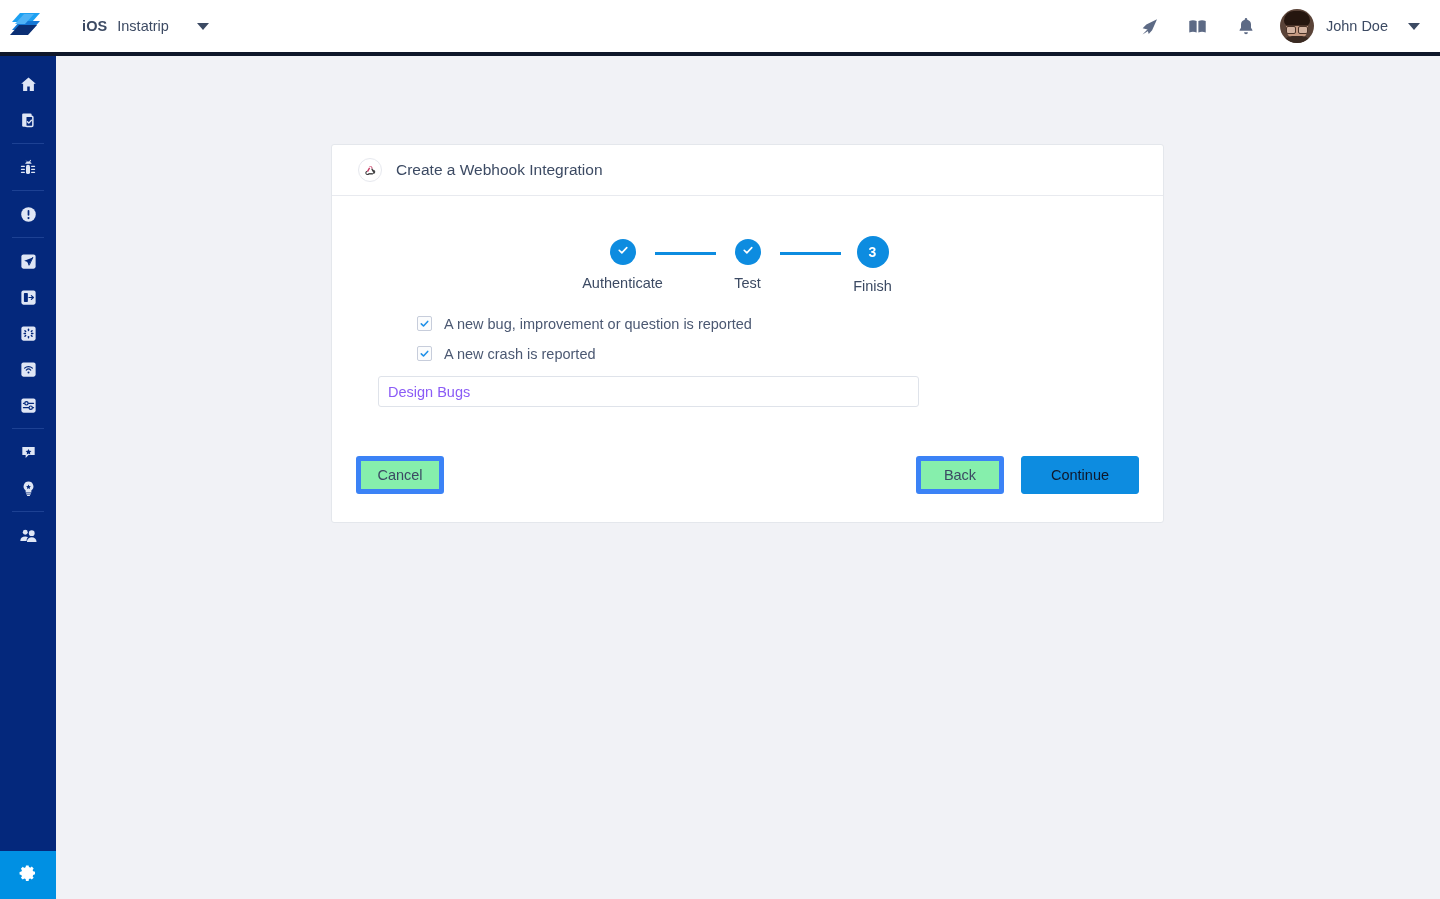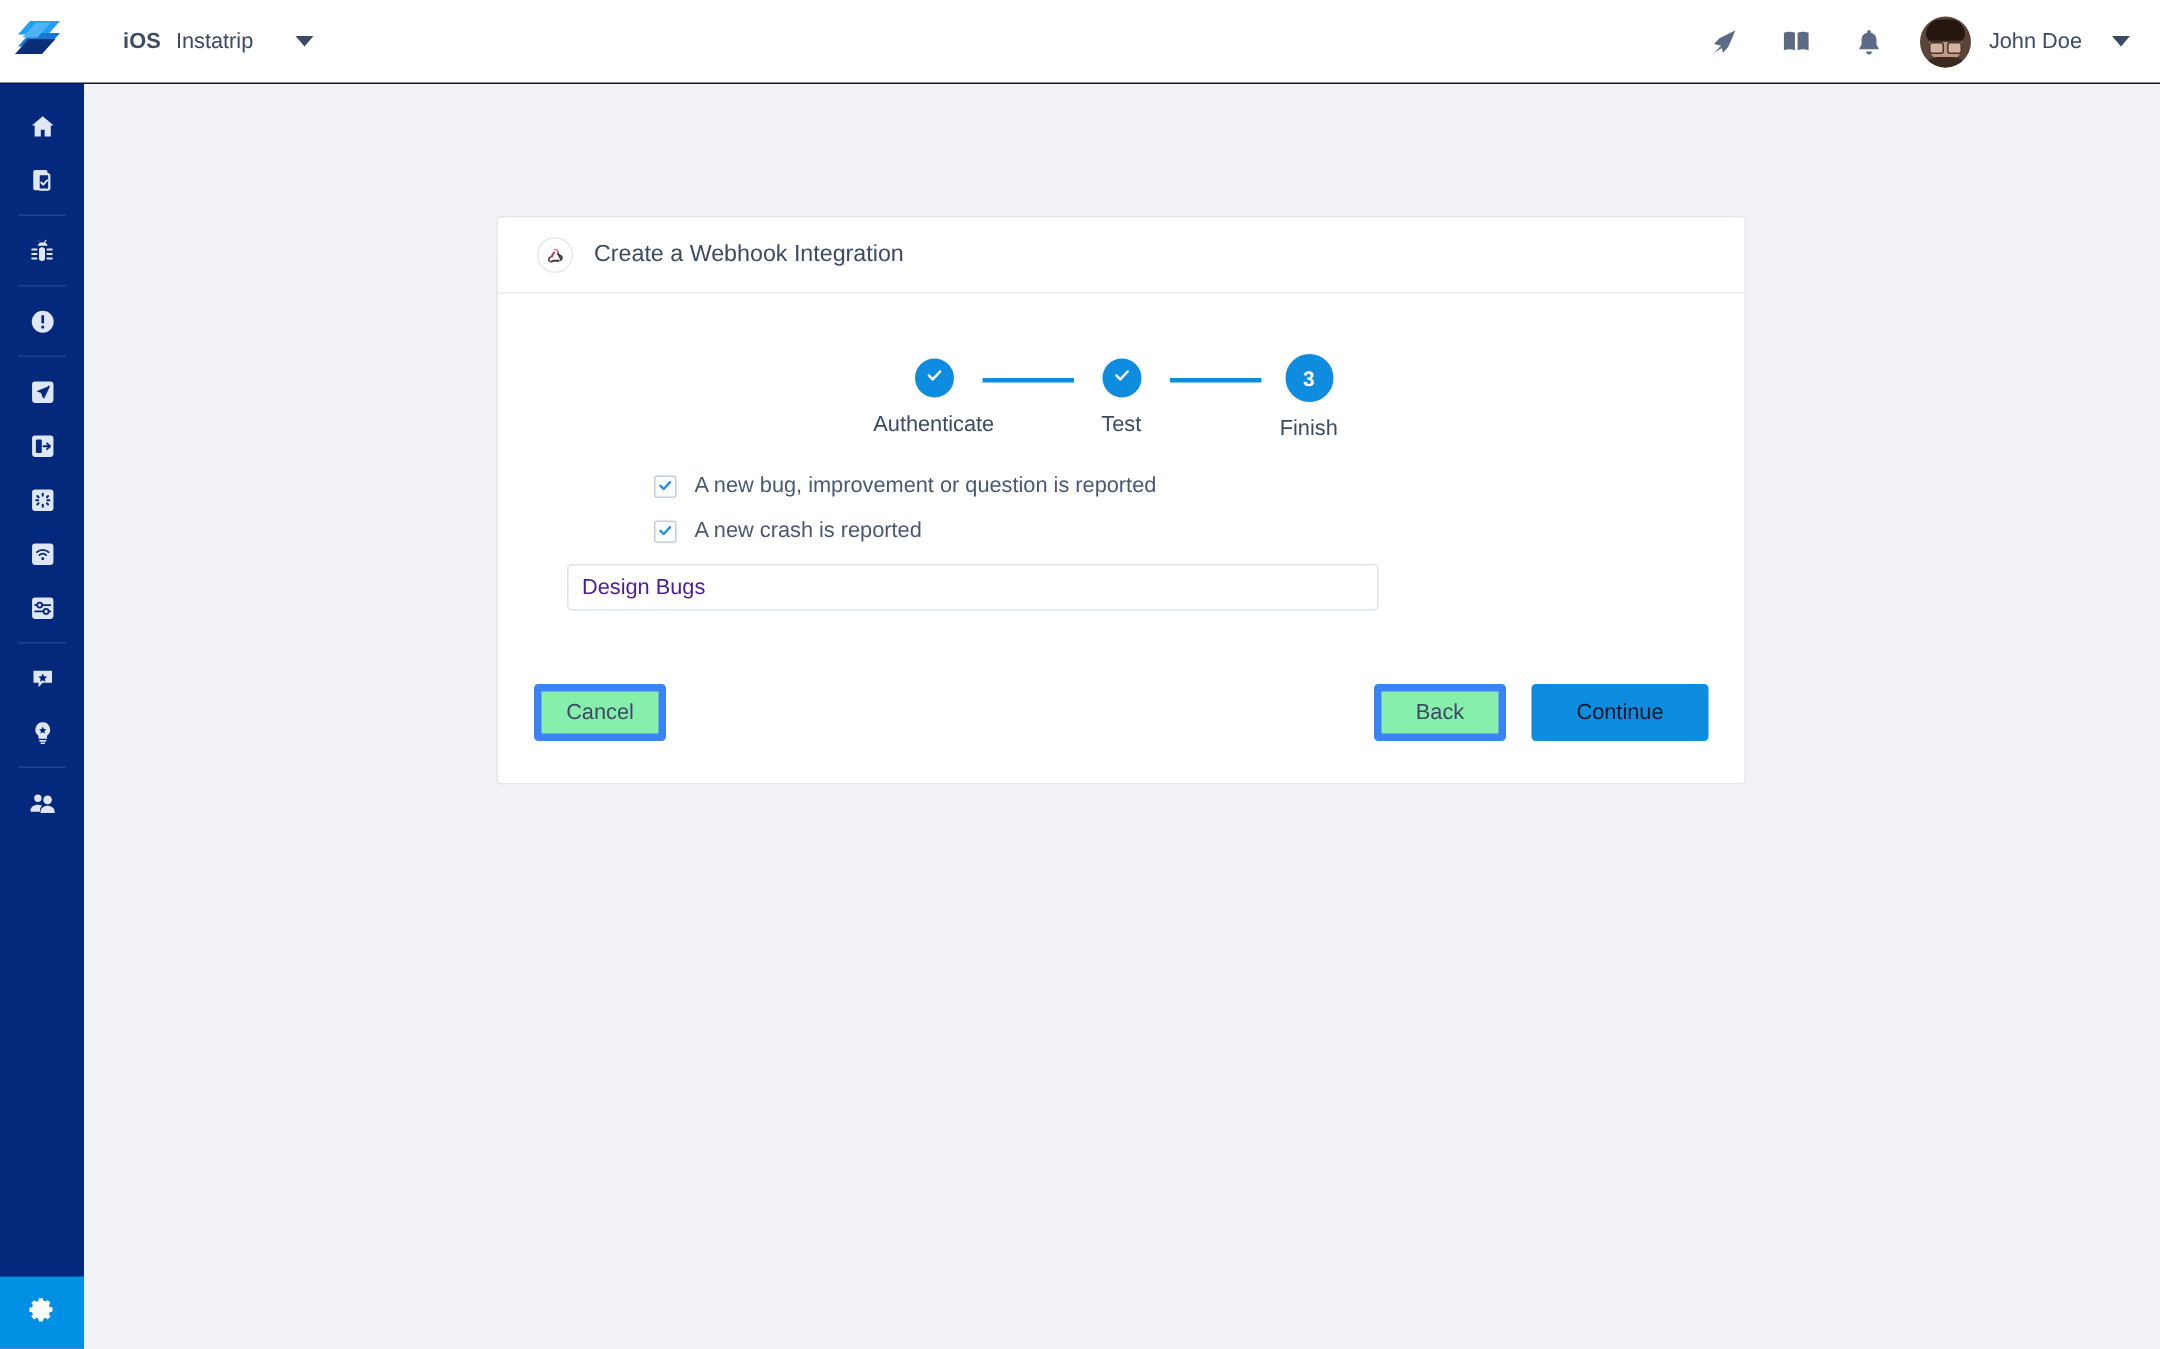--- a/index.html
+++ b/index.html
@@ -17,21 +17,21 @@
     -webkit-font-smoothing: antialiased;
   }
 
   
   .topbar {
     position: absolute;
     top: 0; left: 0;
     width: 1440px;
     height: 56px;
     background: #ffffff;
-    border-bottom: 1px solid #0f172a;
+    border-bottom: 4px solid #0f172a;
     display: flex;
     align-items: center;
     z-index: 20;
   }
 
   .logo-cell {
     width: 56px;
     height: 56px;
     display: flex;
     align-items: center;
@@ -290,22 +290,22 @@
 
   
   .field-legend {
     font-size: 14.5px;
     color: #4b5872;
     margin-top: 24px;
     margin-bottom: 13px;
   }
   .check-row {
     display: flex;
-    align-items: flex-end;
-    margin-left: 58px;
+    align-items: flex-start;
+    margin-left: 39px;
     margin-bottom: 14px;
     cursor: pointer;
   }
   .checkbox {
     width: 15px; height: 15px;
     border: 1px solid #c7cddb;
     border-radius: 2px;
     background: #fbfcfd;
     display: flex;
     align-items: center;
@@ -325,21 +325,21 @@
     margin-bottom: 8px;
   }
   .text-input {
     width: 541px;
     height: 31px;
     border: 1px solid #dfe3ea;
     border-radius: 3px;
     background: #fff;
     font-family: "Liberation Sans", sans-serif;
     font-size: 14.5px;
-    color: #4c1d95;
+    color: #8b5cf6;
     padding: 0 9px;
     outline: none;
   }
 
   
   .card-footer {
     display: flex;
     align-items: center;
     padding: 0 24px 28px 24px;
     margin-top: 49px;

